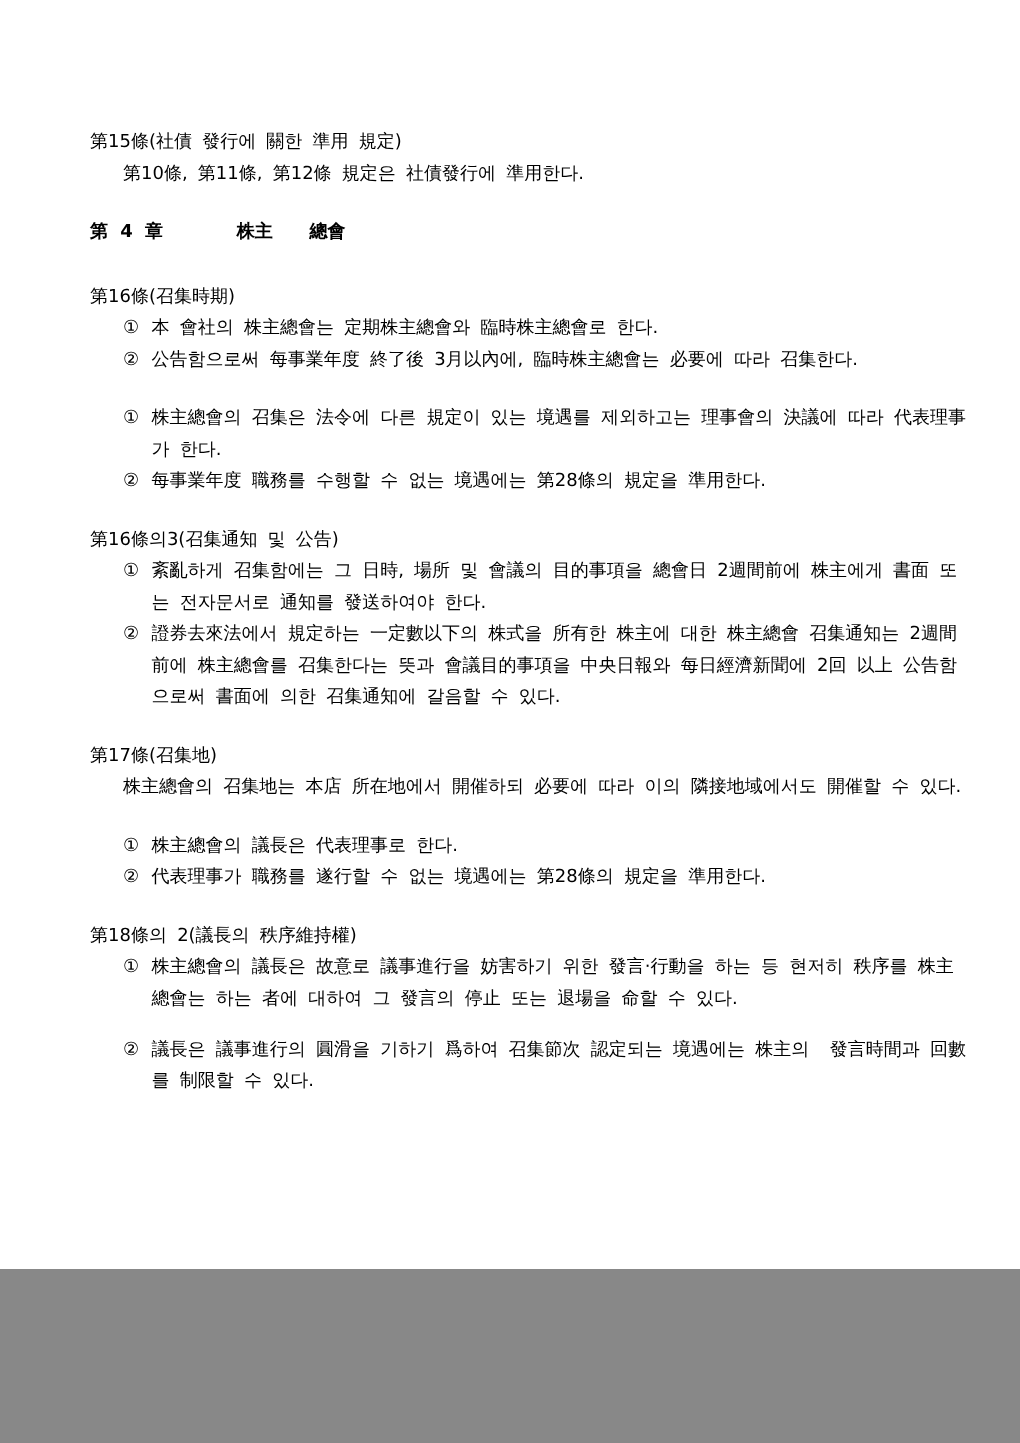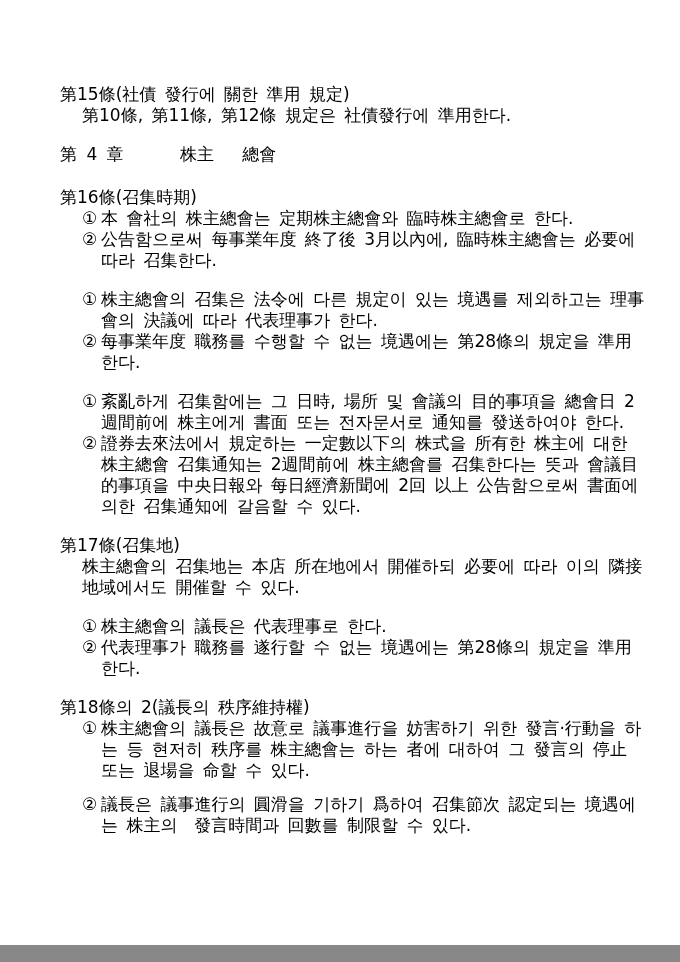--- a/index.html
+++ b/index.html
@@ -3,43 +3,44 @@
 <meta charset="utf-8">
 <style>
   html, body {
     margin: 0;
     padding: 0;
     background: #888;
   }
   .page {
     position: relative;
     width: 680px;
-    height: 945px;
+    height: 846px;
     margin: 0 auto;
     background: #ffffff;
     color: #000000;
     font-family: "DejaVu Sans", sans-serif;
-    font-size: 17px;
+    font-size: 12px;
     line-height: 21px;
     box-sizing: border-box;
     padding: 84px 33px 0 60px;
     overflow: hidden;
   }
   .article {
     margin-bottom: 18px;
   }
   .heading {
     white-space: pre-wrap;
     word-spacing: 3px;
   }
   .chapter-title {
     margin-top: 16px;
     margin-bottom: 22px;
     white-space: pre-wrap;
     word-spacing: 4px;
+    font-weight: bold;
   }
   .para {
     display: flex;
     padding-left: 22px;
     word-spacing: 3px;
   }
   .para .marker {
     flex: 0 0 19px;
     width: 19px;
   }
@@ -85,20 +86,21 @@
       <span class="marker">①</span>
       <span class="text">株主總會의 召集은 法令에 다른 規定이 있는 境遇를 제외하고는 理事會의 決議에 따라 代表理事가 한다.</span>
     </div>
     <div class="para">
       <span class="marker">②</span>
       <span class="text">每事業年度 職務를 수행할 수 없는 境遇에는 第28條의 規定을 準用한다.</span>
     </div>
   </section>
 
   <section class="article">
+    <div class="heading">第16條의3(召集通知 및 公告)</div>
     <div class="para">
       <span class="marker">①</span>
       <span class="text">紊亂하게 召集함에는 그 日時, 場所 및 會議의 目的事項을 總會日 2週間前에 株主에게 書面 또는 전자문서로 通知를 發送하여야 한다.</span>
     </div>
     <div class="para">
       <span class="marker">②</span>
       <span class="text">證券去來法에서 規定하는 一定數以下의 株式을 所有한 株主에 대한 株主總會 召集通知는 2週間前에 株主總會를 召集한다는 뜻과 會議目的事項을 中央日報와 每日經濟新聞에 2回 以上 公告함으로써 書面에 의한 召集通知에 갈음할 수 있다.</span>
     </div>
   </section>
 

